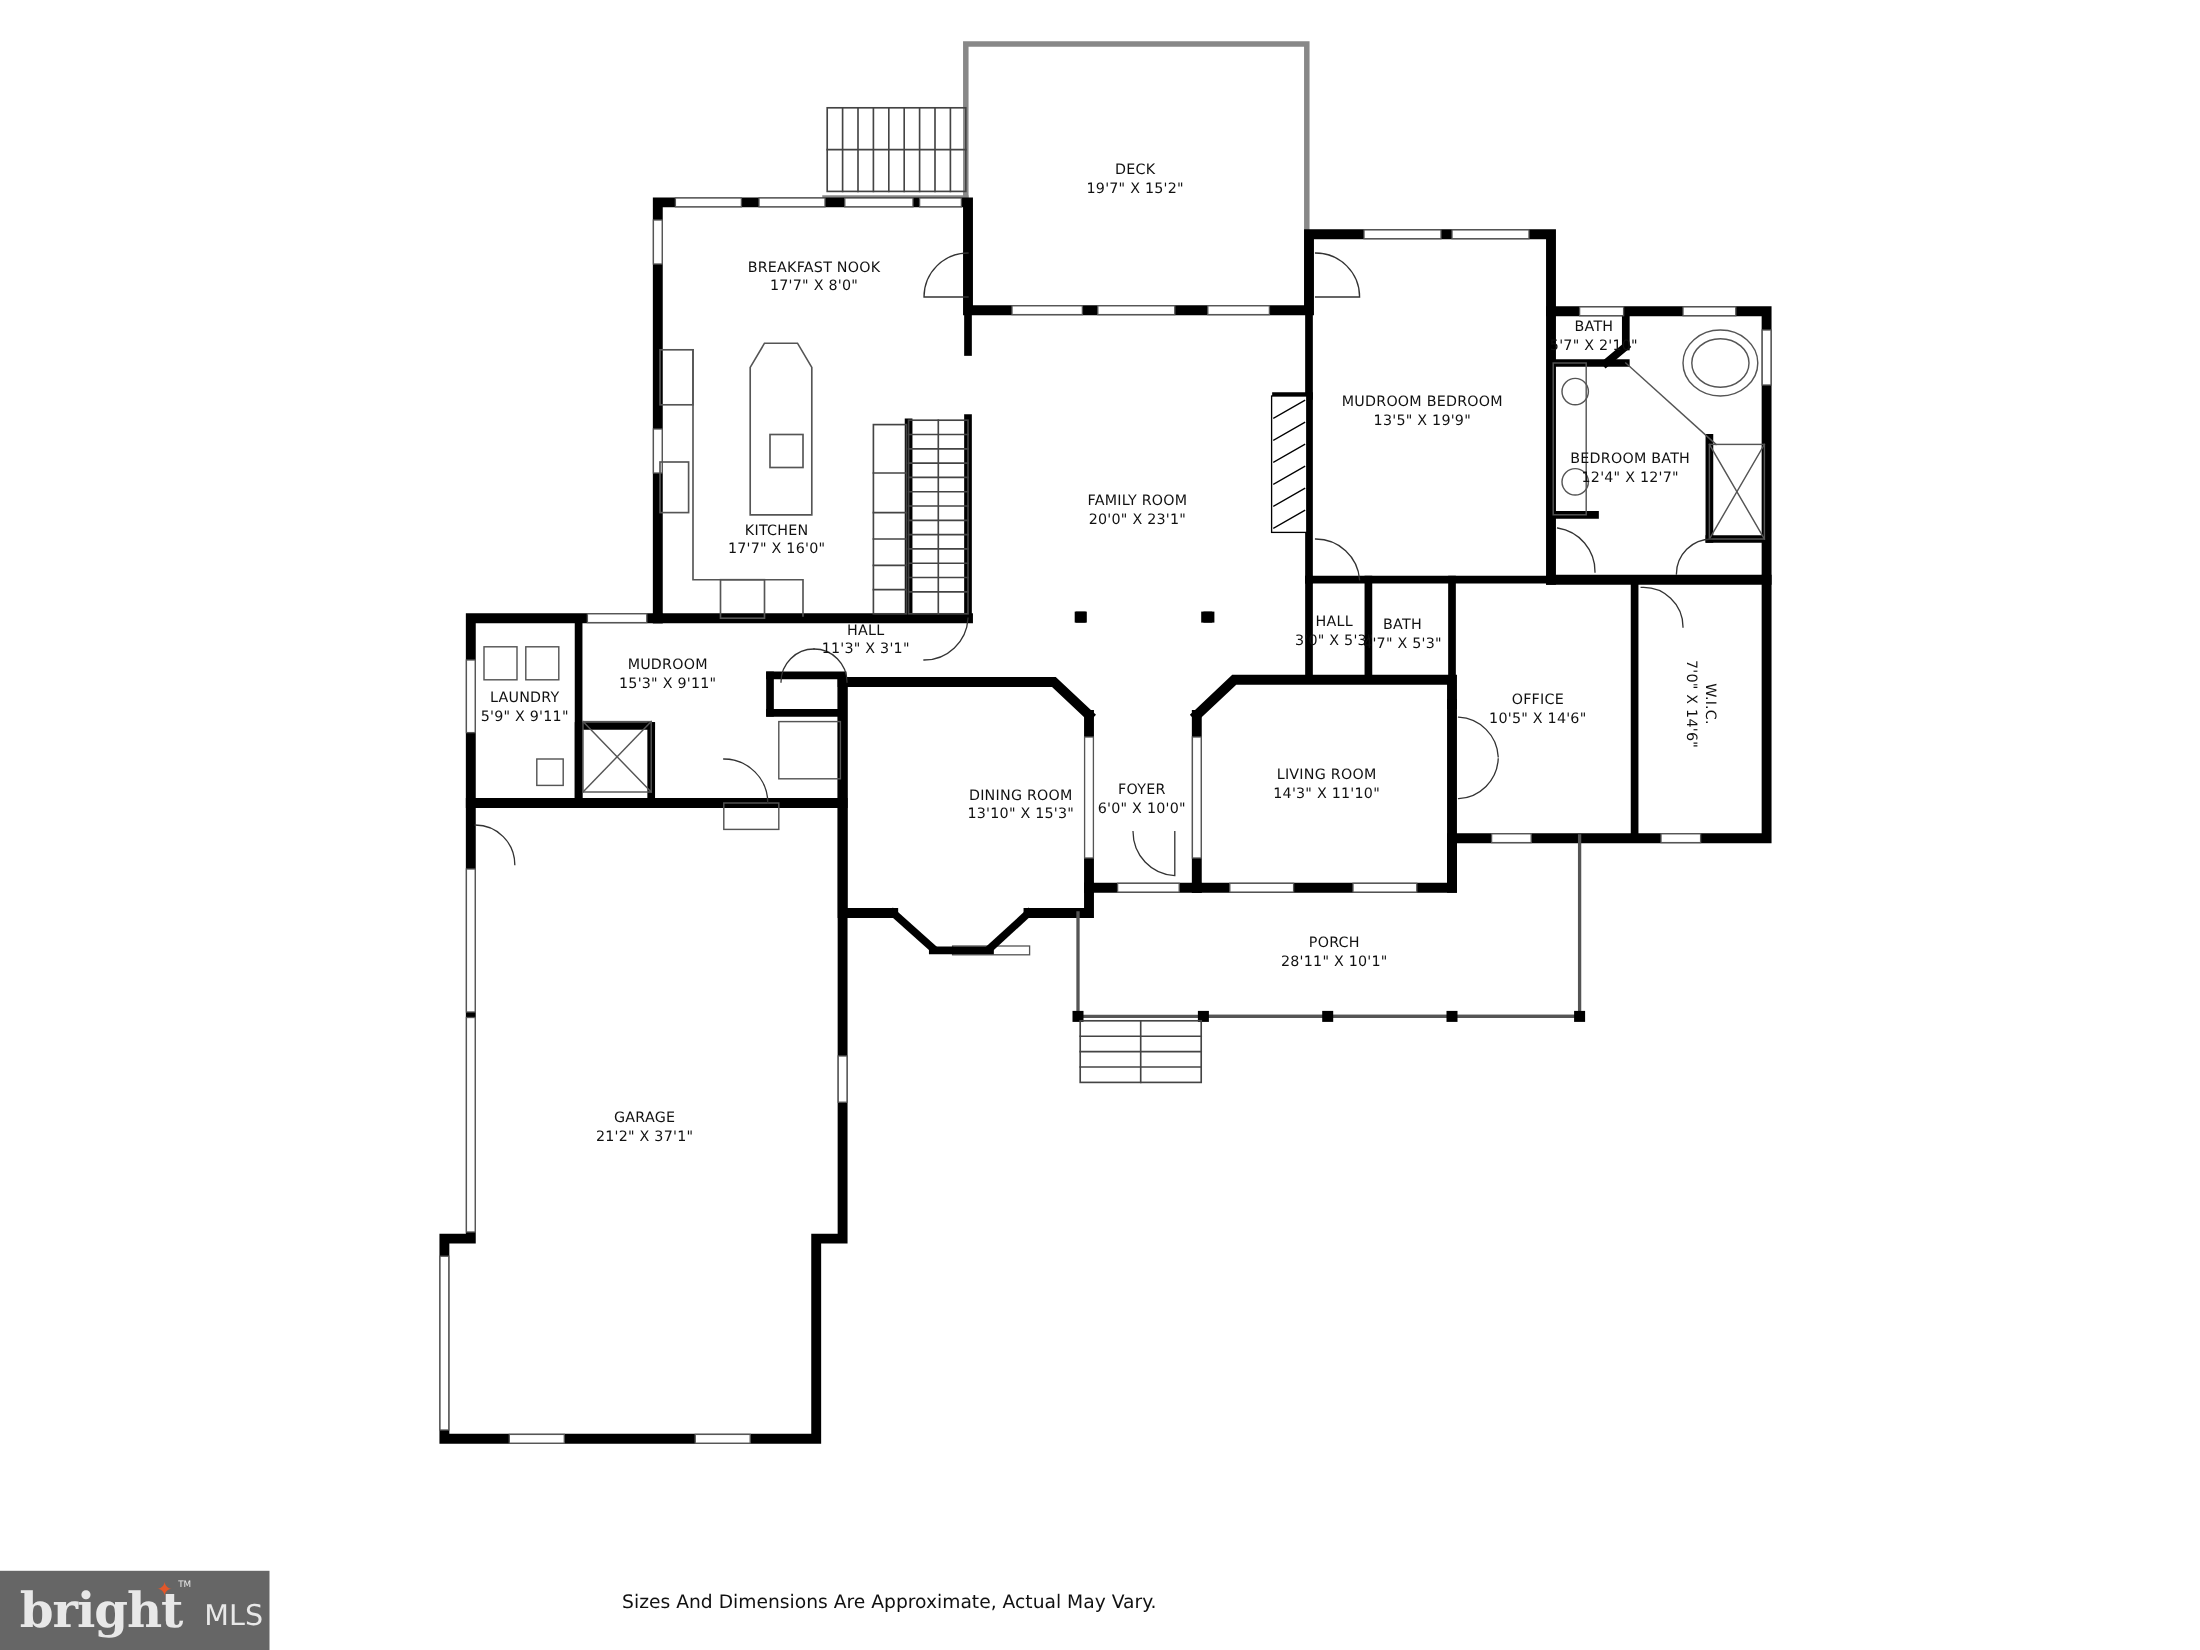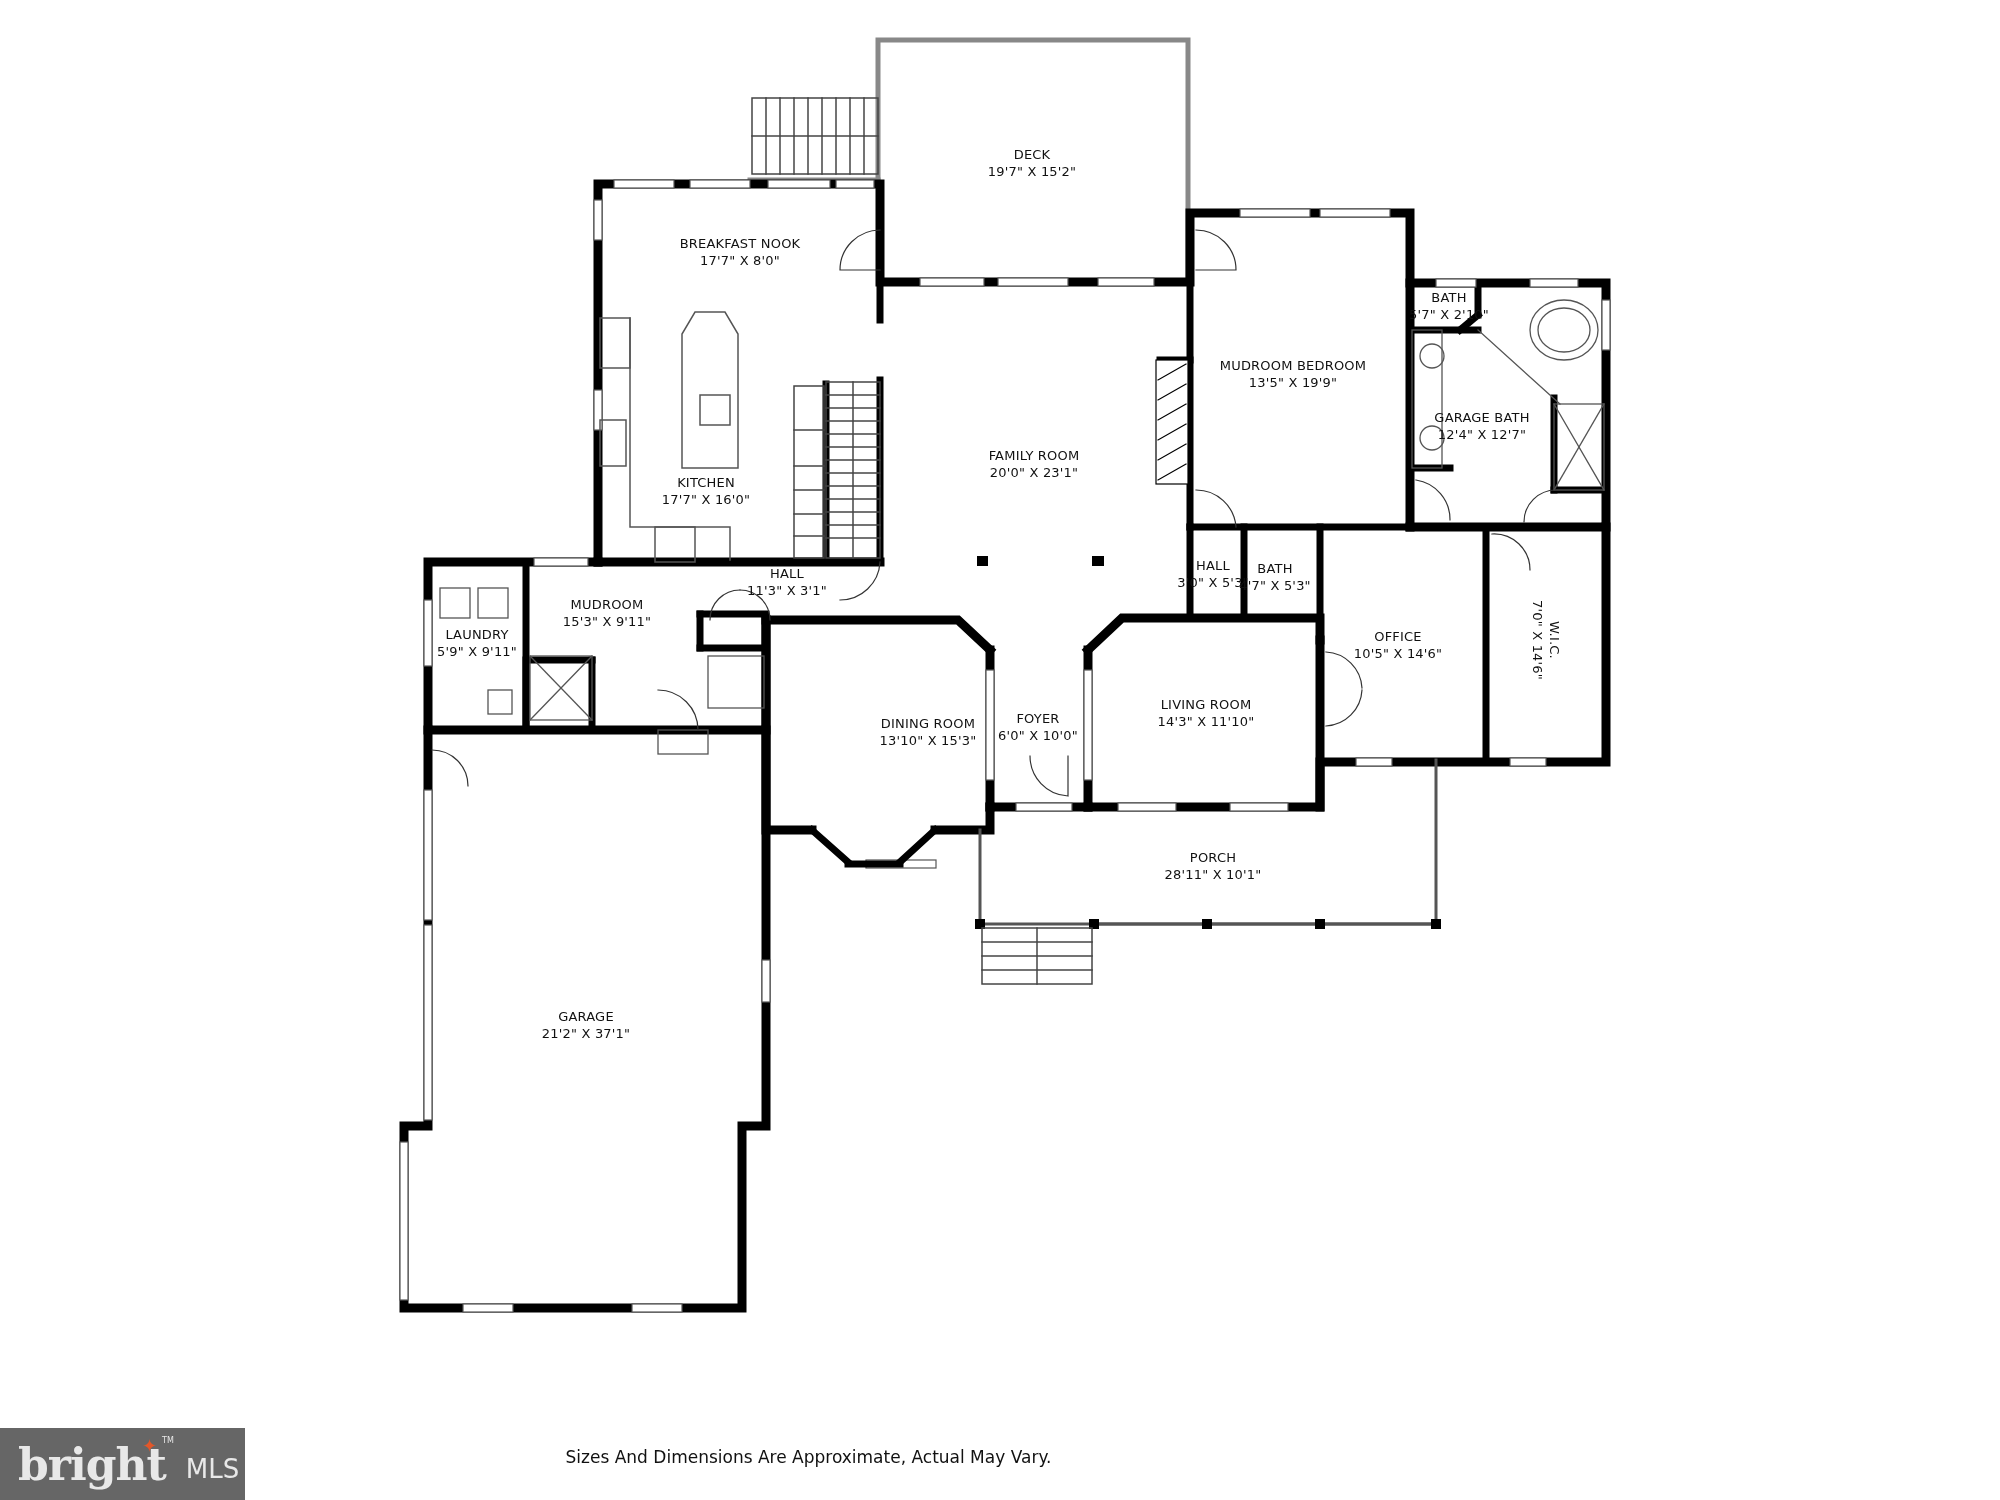--- a/index.html
+++ b/index.html
@@ -260,21 +260,21 @@
 </div>
 <div class="room-label" style="left:1293px;top:374px;">
   <span class="nm">MUDROOM BEDROOM</span>
   <span class="dim">13'5" X 19'9"</span>
 </div>
 <div class="room-label" style="left:1449px;top:306px;">
   <span class="nm">BATH</span>
   <span class="dim">5'7" X 2'10"</span>
 </div>
 <div class="room-label" style="left:1482px;top:426px;">
-  <span class="nm">GARAGE BATH</span>
+  <span class="nm">BEDROOM BATH</span>
   <span class="dim">12'4" X 12'7"</span>
 </div>
 <div class="room-label" style="left:787px;top:582px;">
   <span class="nm">HALL</span>
   <span class="dim">11'3" X 3'1"</span>
 </div>
 <div class="room-label" style="left:1213px;top:574px;">
   <span class="nm">HALL</span>
   <span class="dim">3'0" X 5'3"</span>
 </div>

